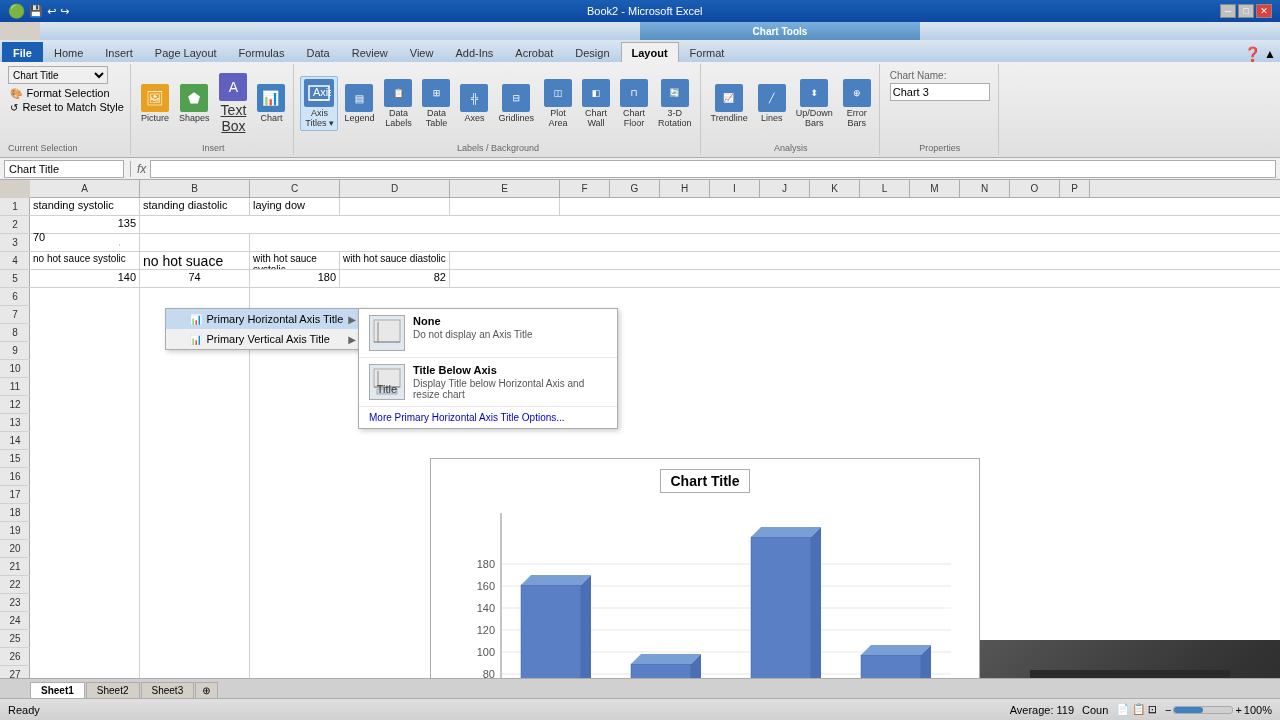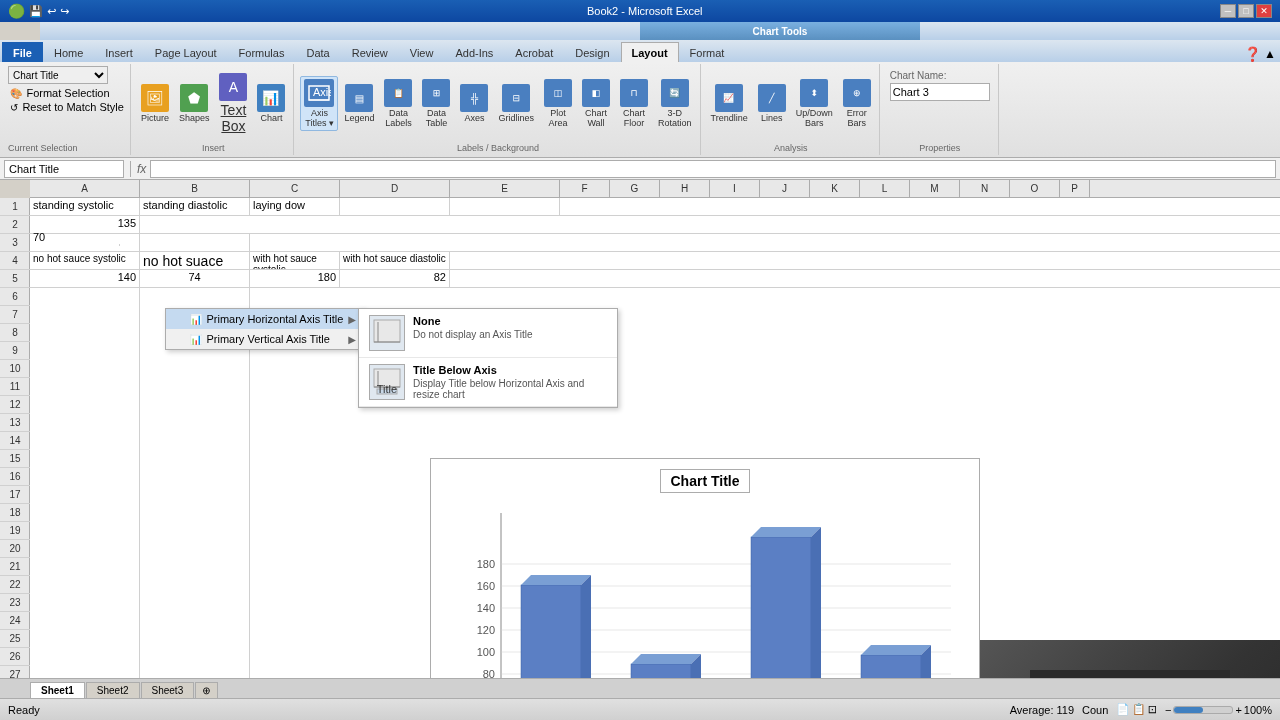--- a/index.html
+++ b/index.html
@@ -458,20 +458,21 @@
                 <line x1="6" y1="20" x2="6" y2="4" stroke="#888"></line>
                 <rect x="5" y="22" width="20" height="5" fill="#c8d8e8" stroke="#aaa"></rect>
                 <text x="15" y="26" text-anchor="middle" font-size="4" fill="#333">Title</text>
               </svg>
             </div>
             <div class="axis-item-text">
               <div class="axis-item-title">Title Below Axis</div>
               <div class="axis-item-desc">Display Title below Horizontal Axis and resize chart</div>
             </div>
           </div>
+          <div class="axis-more">More Primary Horizontal Axis Title Options...</div>
         </div>
 
       </div>
 
       <div class="webcam">
         <div class="webcam-content">
 
           <svg width="200" height="200" viewBox="0 0 200 200">
             <rect width="200" height="200" fill="#2a2a2a"></rect>
 

